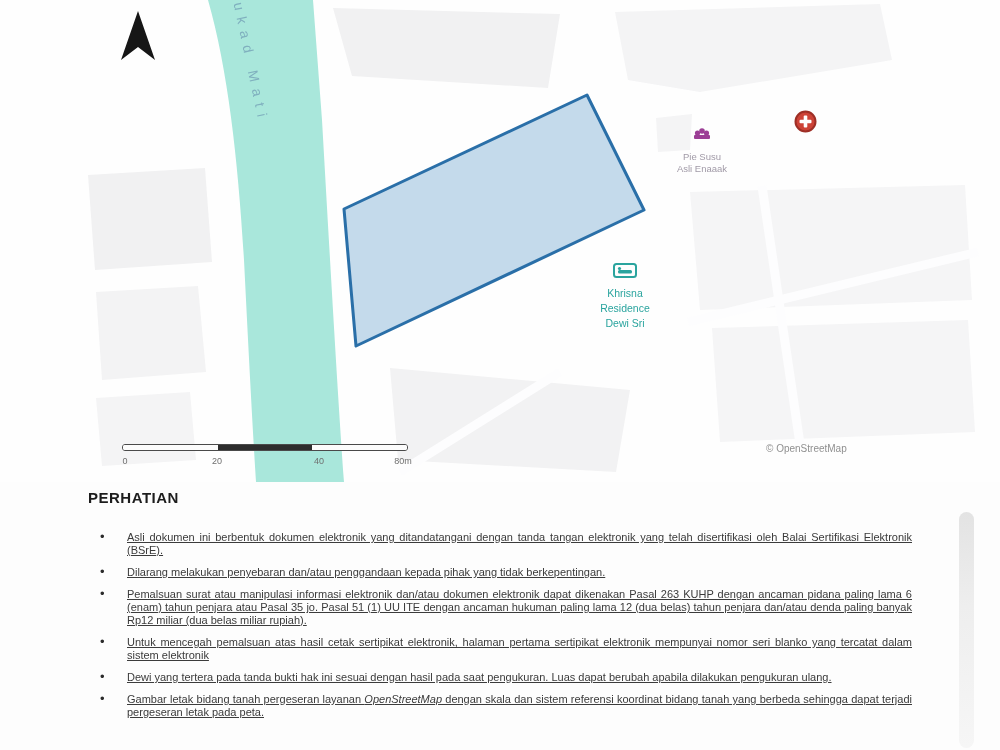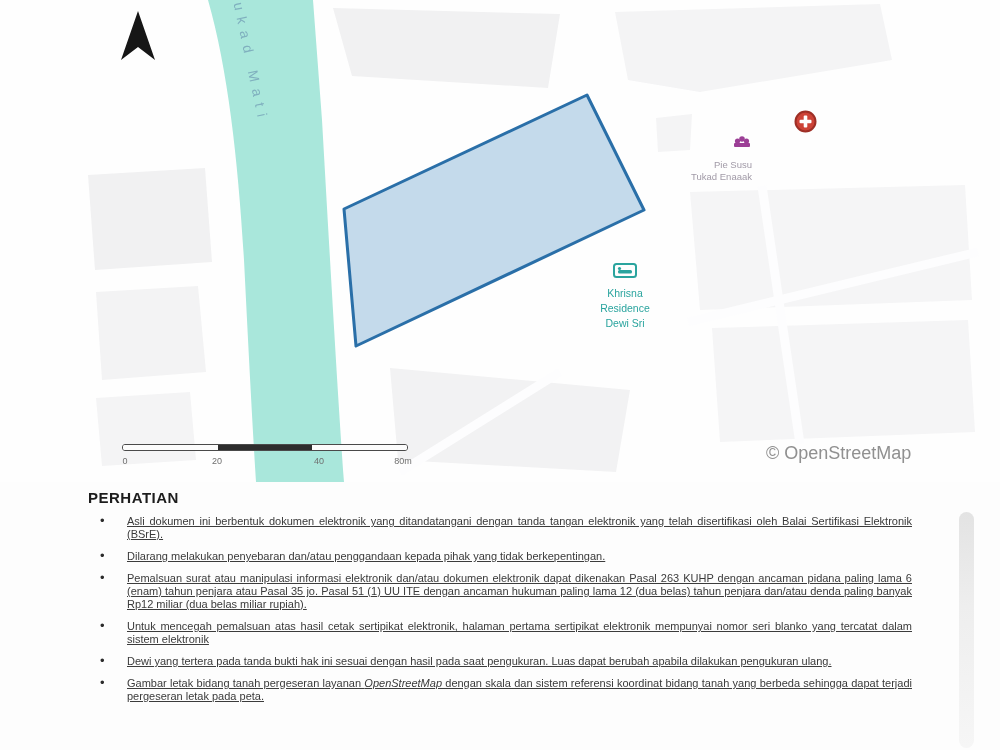--- a/index.html
+++ b/index.html
@@ -13,43 +13,43 @@
 
   .north-arrow { position:absolute; left:118px; top:10px; width:40px; height:54px; }
 
   .river-label { position:absolute; left:243px; top:-14px; color:#79a7ba; font-size:14px;
     letter-spacing:7px; transform:rotate(78deg); transform-origin:0 0; white-space:nowrap; opacity:.85; }
 
   .poi-lodging { position:absolute; left:575px; top:263px; width:100px; text-align:center; }
   .poi-lodging .icon { display:inline-block; margin-bottom:4px; }
   .poi-lodging .line { color:#2aa49e; font-size:10.5px; line-height:15px; }
 
-  .poi-shop { position:absolute; left:652px; top:134px; width:100px; text-align:right; }
+  .poi-shop { position:absolute; left:652px; top:126px; width:100px; text-align:center; }
   .poi-shop .icon { display:inline-block; margin-bottom:6px; }
   .poi-shop .line { color:#a19aa7; font-size:9.5px; line-height:12px; }
 
   .hospital { position:absolute; left:794px; top:110px; width:23px; height:23px; }
 
   
   .scalebar { position:absolute; left:122px; top:444px; width:286px; height:7px;
     border:1px solid #4a4a4a; border-radius:3px; display:flex; overflow:hidden; background:#fff; }
   .scalebar .seg { height:100%; flex:1; }
   .scalebar .seg.dark { background:#2d2d2d; }
   .scalebar .seg.light { background:#fcfcfc; }
   .scale-tick { position:absolute; top:456px; font-size:9px; color:#6f6f6f; text-align:center; }
   .t0   { left:117px; width:16px; }
   .t20  { left:207px; width:20px; }
   .t40  { left:309px; width:20px; }
   .t60  { left:388px; width:30px; }
 
-  .attribution { position:absolute; left:766px; top:443px; font-size:18px; color:#909090; }
+  .attribution { position:absolute; left:766px; top:443px; font-size:10px; color:#909090; }
 
   
   .notice { position:absolute; left:88px; top:489px; width:824px; }
-  .notice h1 { font-size:15px; font-weight:bold; color:#1d1d1d; letter-spacing:.5px; margin-bottom:9px; }
+  .notice h1 { font-size:15px; font-weight:bold; color:#1d1d1d; letter-spacing:.5px; margin-bottom:25px; }
   .bullets { list-style:none; margin-left:11px;text-decoration:underline; }
   .bullets li { position:relative; padding-left:28px; font-size:11px; line-height:13px;
     color:#3a3a3a; text-align:justify; margin-bottom:9px; }
   .bullets li::before { content:"\2022"; position:absolute; left:1px; top:-1px; font-size:13px; color:#2b2b2b; }
   .osm-italic { font-style:italic; }
 
   .scroll-thumb { position:absolute; left:959px; top:512px; width:15px; height:236px;
     border-radius:8px; background:linear-gradient(180deg,#e3e3e3 0%,#eee 40%,#f6f6f6 100%); }
 </style>
 </head>
@@ -93,21 +93,21 @@
     <div class="poi-shop">
       <svg class="icon" width="20" height="15" viewBox="0 0 20 15">
         <g fill="#9c3f96">
           <rect x="2" y="9" width="16" height="4" rx="1"></rect>
           <circle cx="5.5" cy="7" r="2.6"></circle>
           <circle cx="10" cy="5" r="2.8"></circle>
           <circle cx="14.5" cy="7" r="2.6"></circle>
         </g>
       </svg>
       <div class="line">Pie Susu</div>
-      <div class="line">Tukad Enaaak</div>
+      <div class="line">Asli Enaaak</div>
     </div>
 
     <svg class="hospital" viewBox="0 0 23 23">
       <circle cx="11.5" cy="11.5" r="10" fill="#cd4337" stroke="#9e2f26" stroke-width="2"></circle>
       <rect x="9.7" y="5.5" width="3.6" height="12" rx="1" fill="#ffffff"></rect>
       <rect x="5.5" y="9.7" width="12" height="3.6" rx="1" fill="#ffffff"></rect>
     </svg>
 
     <div class="poi-lodging">
       <svg class="icon" width="24" height="15" viewBox="0 0 24 15">

